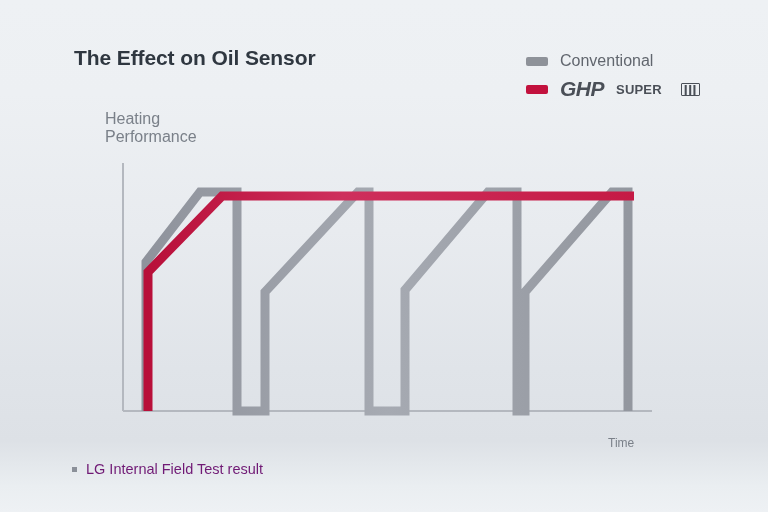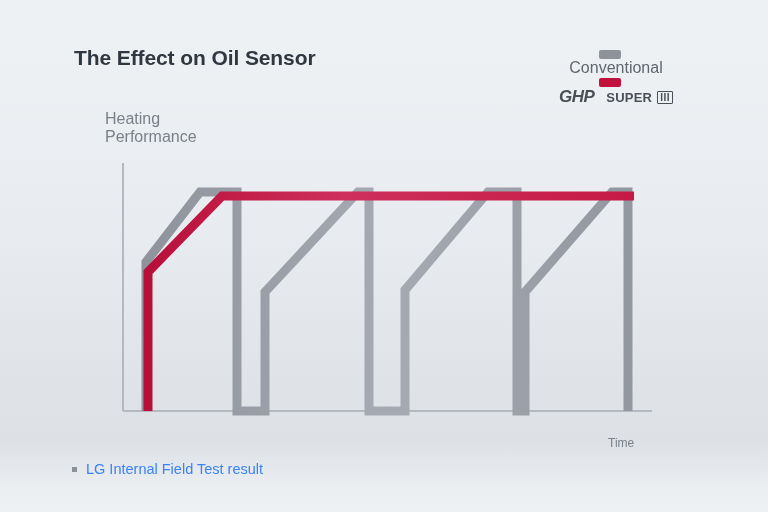--- a/index.html
+++ b/index.html
@@ -44,21 +44,20 @@
     position: absolute;
     left: 526px;
     top: 50px;
     width: 180px;
   }
   .legend-row {
     display: flex;
     align-items: center;
     height: 22px;
     margin-bottom: 6px;
-    flex-direction: column;
   }
   .swatch {
     width: 22px;
     height: 9px;
     border-radius: 2px;
     margin-right: 12px;
     flex: 0 0 auto;
   }
   .swatch.gray { background: #8e9299; }
   .swatch.red  { background: #c2113d; }
@@ -68,38 +67,38 @@
     color: #61666e;
     white-space: nowrap;
   }
 
   .ghp-wrap {
     display: flex;
     align-items: center;
     white-space: nowrap;
   }
   .ghp-mark {
-    font-size: 17px;
+    font-size: 21px;
     font-weight: bold;
     font-style: italic;
     color: #4a4f57;
     letter-spacing: -0.5px;
   }
   .ghp-super {
     font-size: 13px;
     font-weight: bold;
     color: #4a4f57;
     letter-spacing: 0.2px;
     margin-left: 12px;
   }
   .ghp-iii {
-    margin-left: 5px;
+    margin-left: 19px;
     border: 1.5px solid #4a4f57;
     border-radius: 1px;
-    font-size: 10px;
+    font-size: 14px;
     font-weight: bold;
     line-height: 10px;
     padding: 1px 2px 0 2px;
     color: #4a4f57;
     letter-spacing: 0.5px;
     display: inline-block;
   }
 
   
   .axis-y-label {
@@ -159,21 +158,21 @@
   }
   .footnote-bullet {
     width: 5px;
     height: 5px;
     background: #8b9099;
     margin-right: 9px;
     flex: 0 0 auto;
   }
   .footnote-text {
     font-size: 14.5px;
-    color: #3b82f6;
+    color: #701a75;
     white-space: nowrap;
     text-align: right;
   }
 </style>
 </head>
 <body>
 
 <div id="slide">
 
   <div class="title">The Effect on Oil Sensor</div>

